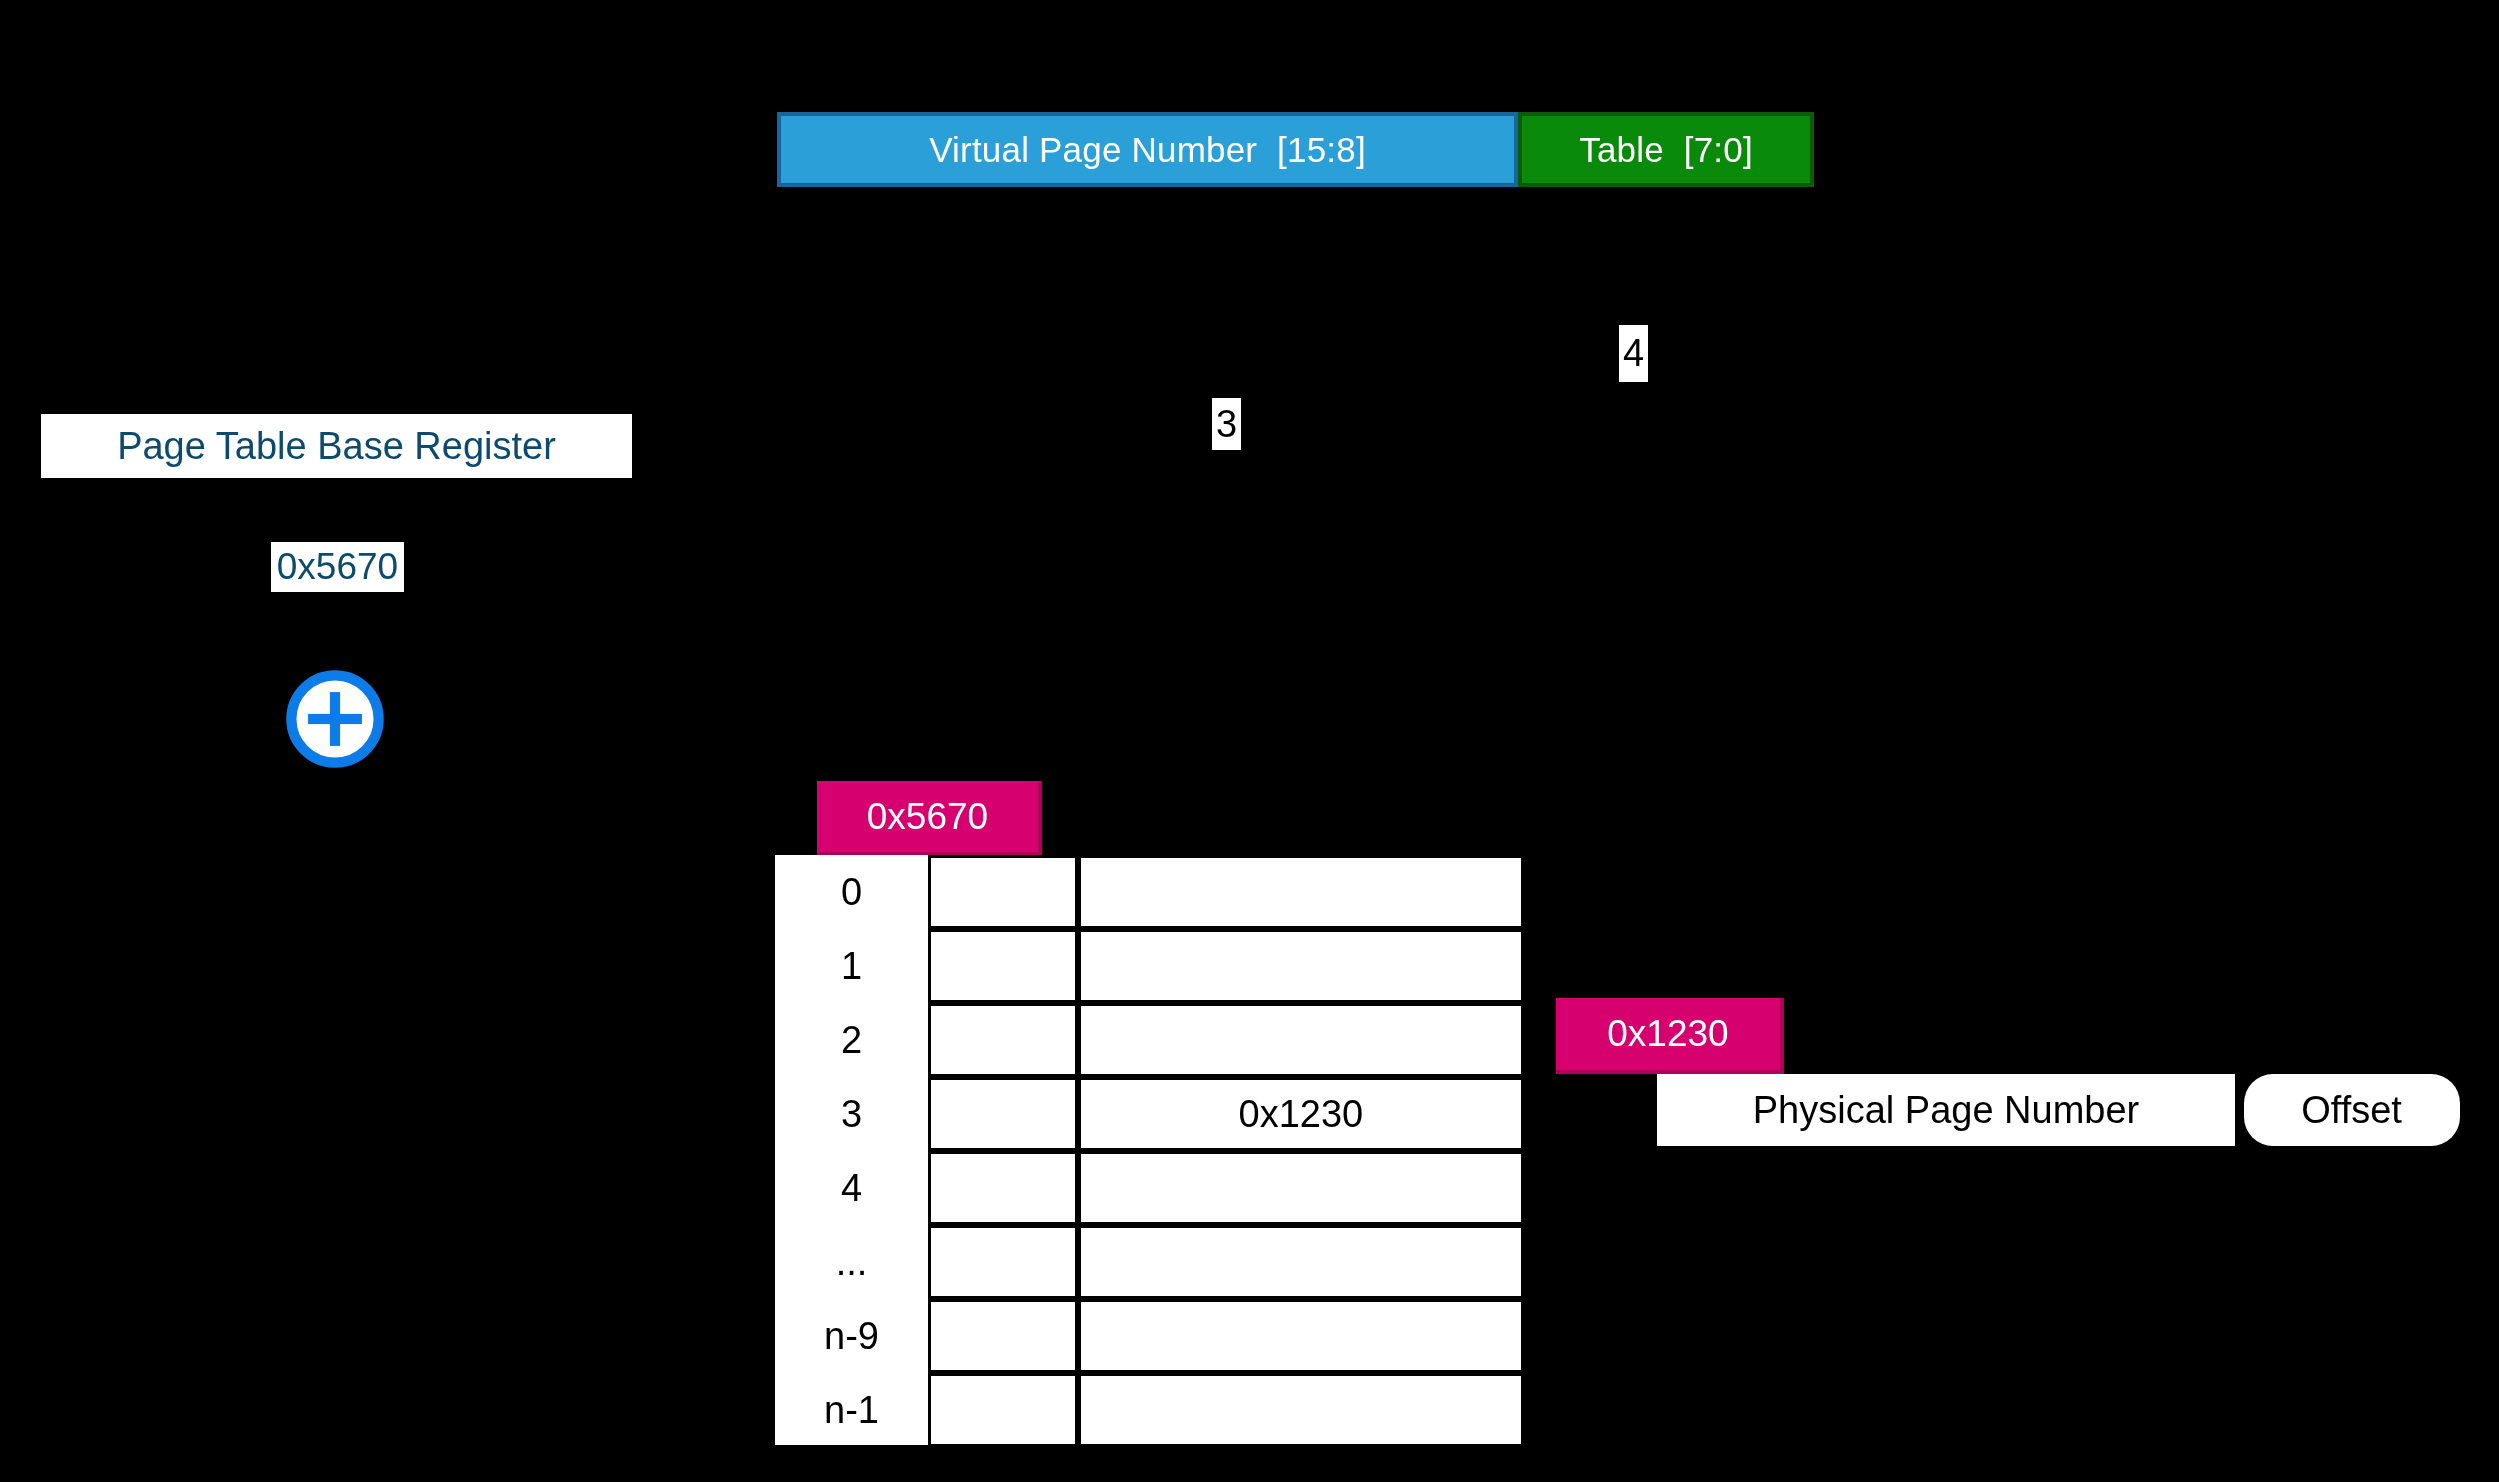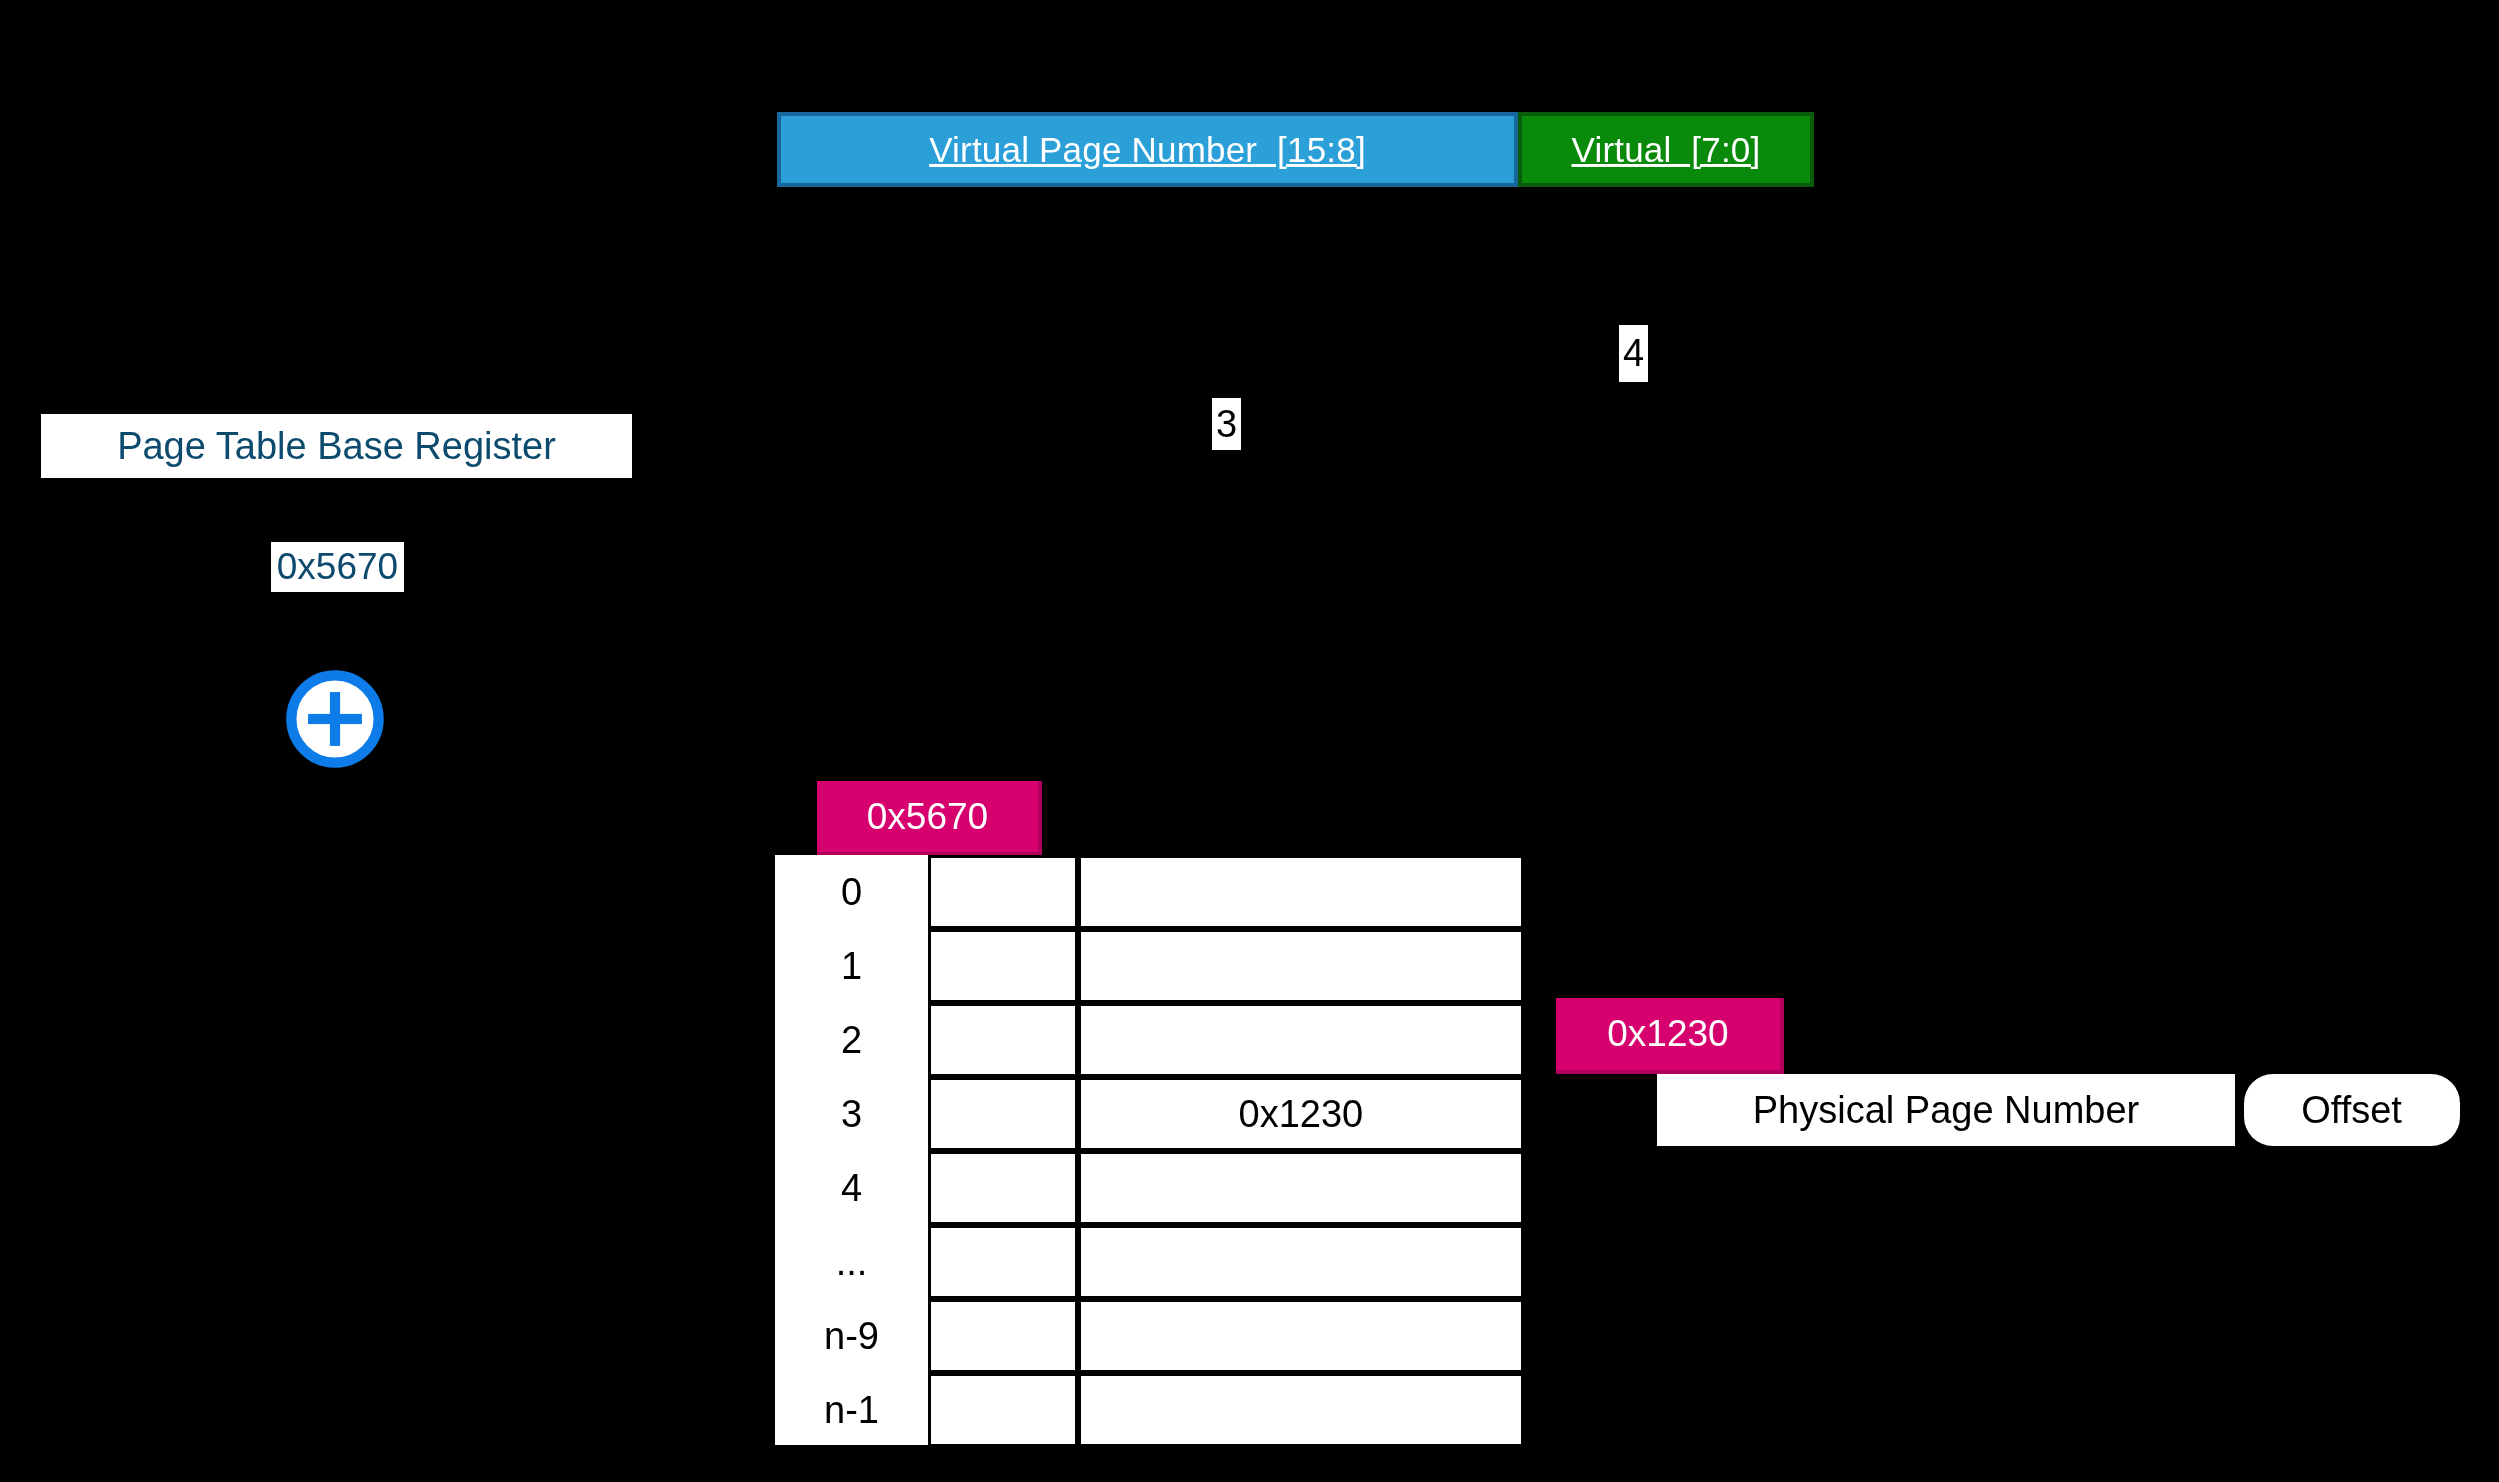--- a/index.html
+++ b/index.html
@@ -34,21 +34,20 @@
   }
   .va-seg {
     display: flex;
     align-items: center;
     justify-content: center;
     color: #ffffff;
     font-size: 35px;
     letter-spacing: 0.2px;
     box-sizing: border-box;
     white-space: pre;
-    text-decoration: underline;
   }
   .va-vpn {
     width: 741px;
     background: #2a9fd8;
     border: 4.6px solid #18679c;
   }
   .va-off {
     width: 296px;
     background: #0a8a0a;
     border: 4.6px solid #0a5c0a;
@@ -195,21 +194,21 @@
   .pa-ppn { width: 582px; border-right: 4.6px solid #000000; }
   .pa-off { width: 216px; margin-left: 4.6px; border-radius: 29px; }
 </style>
 </head>
 <body>
 
 <div id="stage">
 
   <div class="va-bar">
     <div class="va-seg va-vpn">Virtual Page Number  [15:8]</div>
-    <div class="va-seg va-off">Virtual  [7:0]</div>
+    <div class="va-seg va-off">Table  [7:0]</div>
   </div>
 
   <div class="wbox ptbr">Page Table Base Register</div>
 
   <div class="wbox ptbr-val">0x5670</div>
 
   <div class="plus-circle">
     <svg width="104" height="104" viewBox="0 0 112 112">
       <circle cx="56" cy="56" r="47" fill="#ffffff" stroke="#0d7ce8" stroke-width="11"></circle>
       <rect x="50.5" y="27" width="11" height="58" fill="#0d7ce8"></rect>

